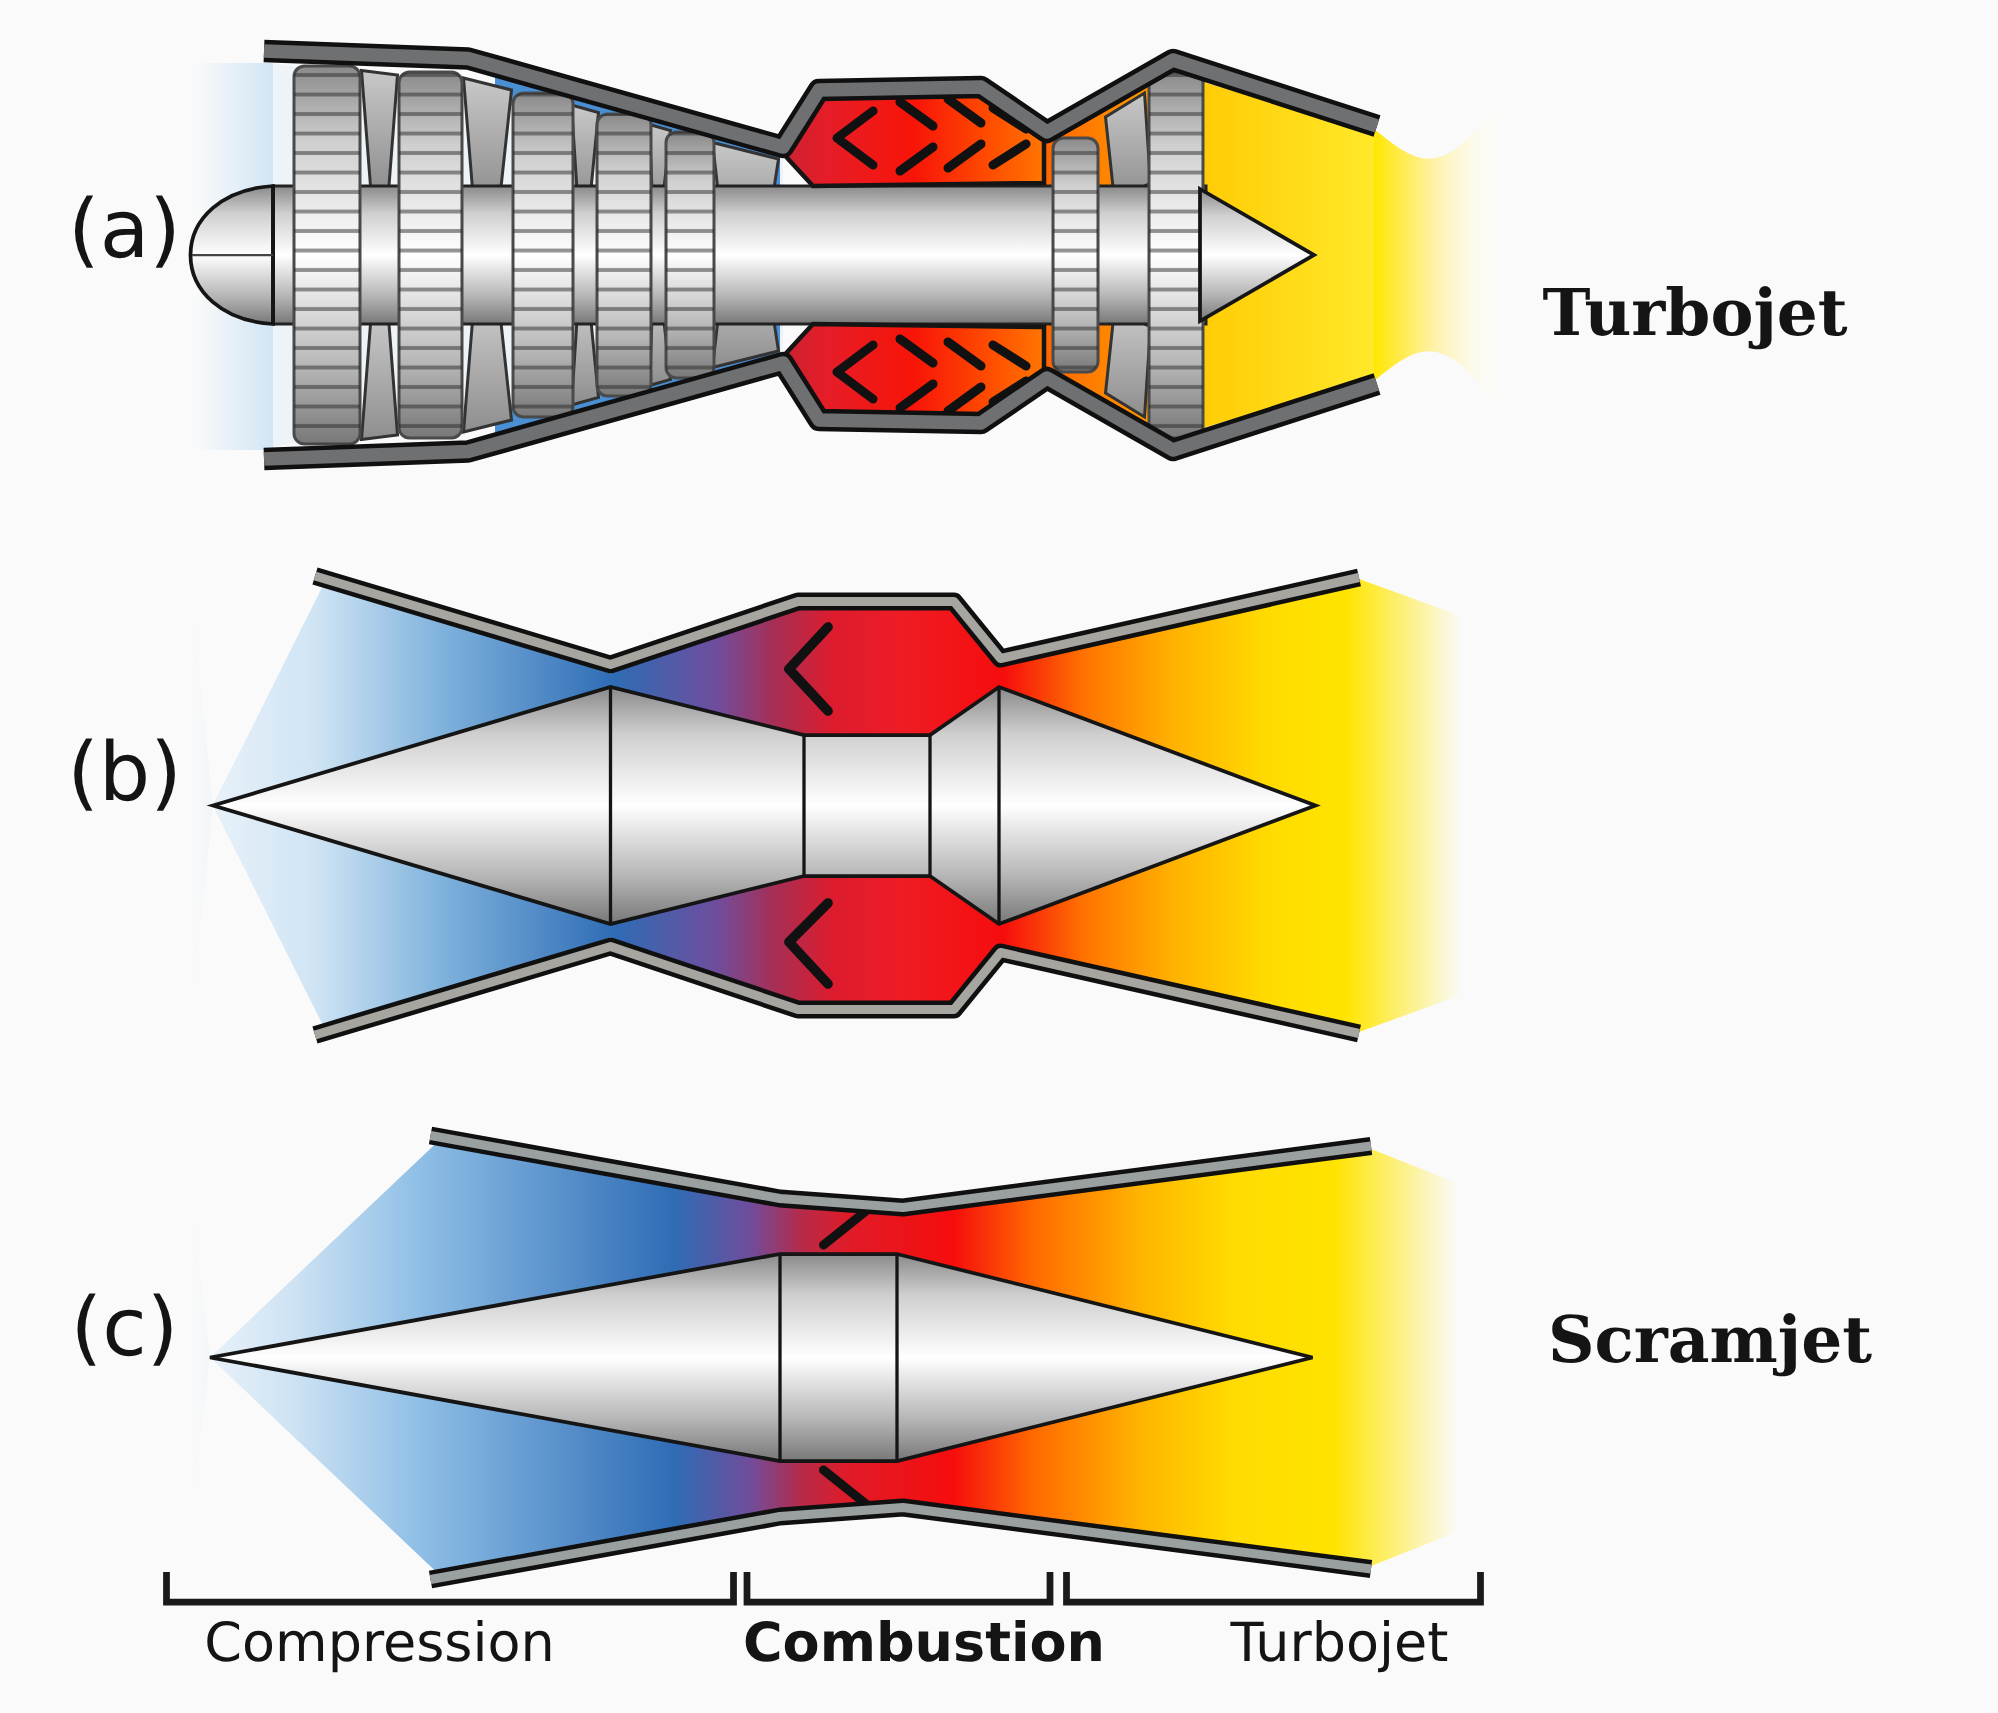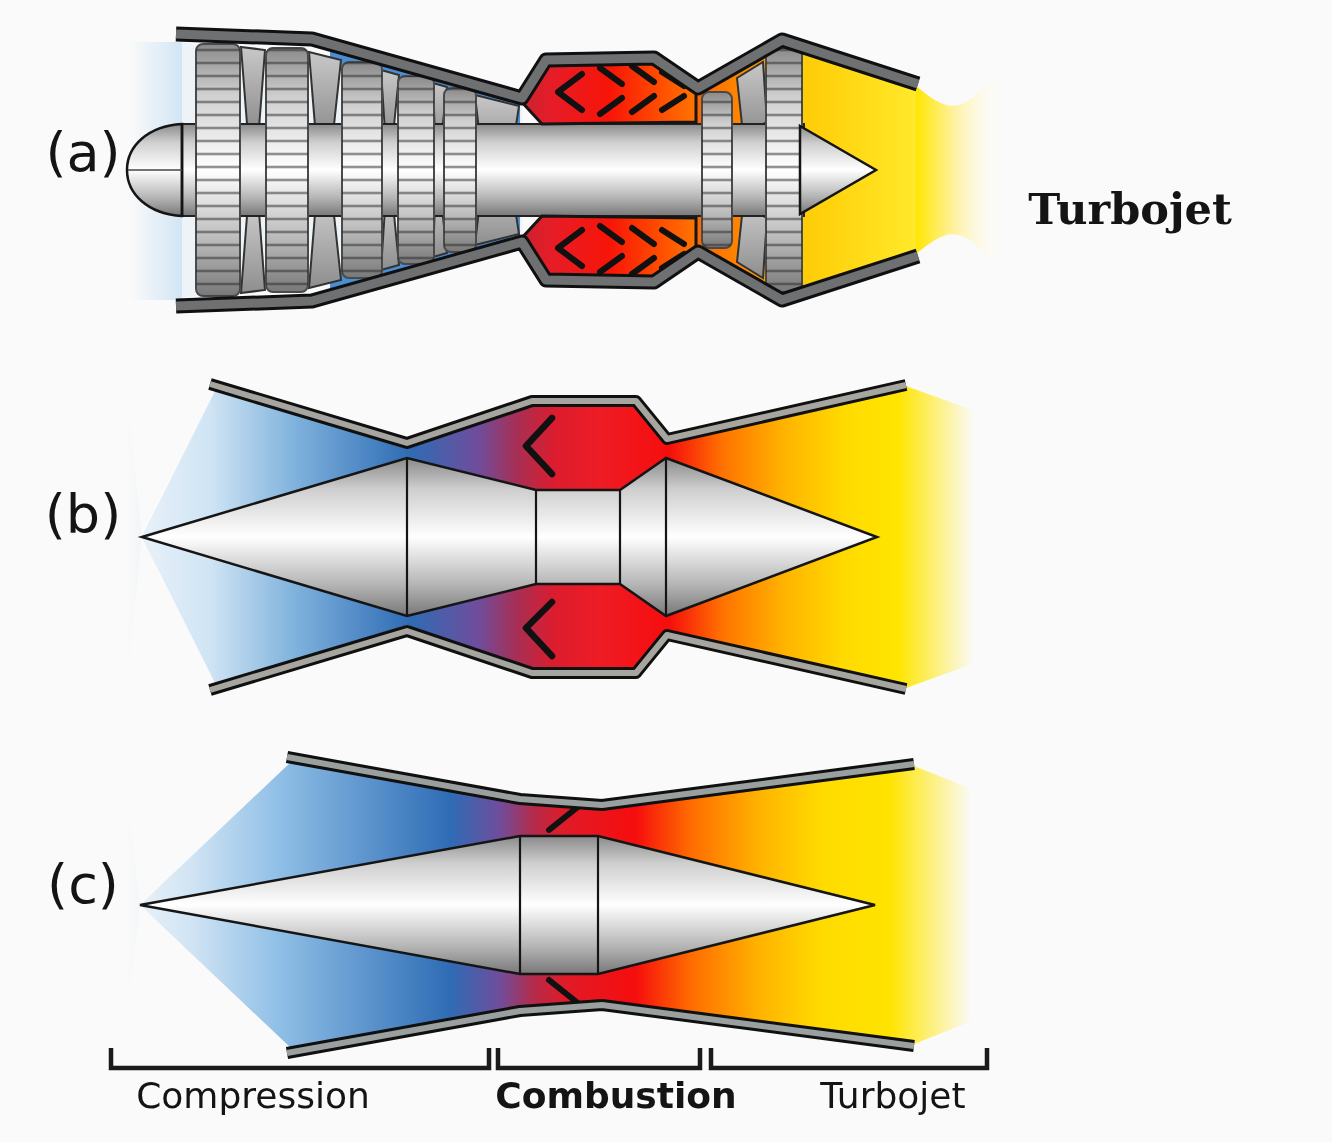--- a/index.html
+++ b/index.html
@@ -252,18 +252,19 @@
   <path d="M498,1048 L498,1068 L700,1068 L700,1048"></path>
   <path d="M711,1048 L711,1068 L987,1068 L987,1048"></path>
 </g>
 </svg>
 
 <div class="label row-letter" style="left:28px;top:126px;">(a)</div>
 <div class="label row-letter" style="left:28px;top:488px;">(b)</div>
 <div class="label row-letter" style="left:28px;top:858px;">(c)</div>
 
 <div class="label engine-name" style="left:1005px;top:140px;margin-top:48px;">Turbojet</div>
+<div class="label engine-name" style="left:1015px;top:873px;">Scramjet</div>
 
 <div class="label stage-label" style="left:103px;top:1078px;">Compression</div>
 <div class="label stage-label" style="left:466px;top:1078px;font-weight:bold;">Combustion</div>
 <div class="label stage-label" style="left:743px;top:1078px;">Turbojet</div>
 
 </div>
 
 </body></html>

